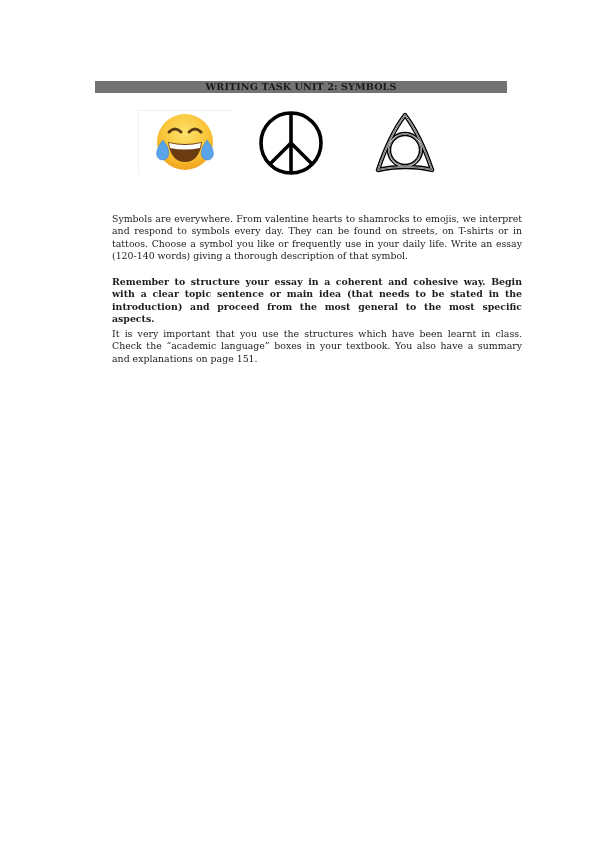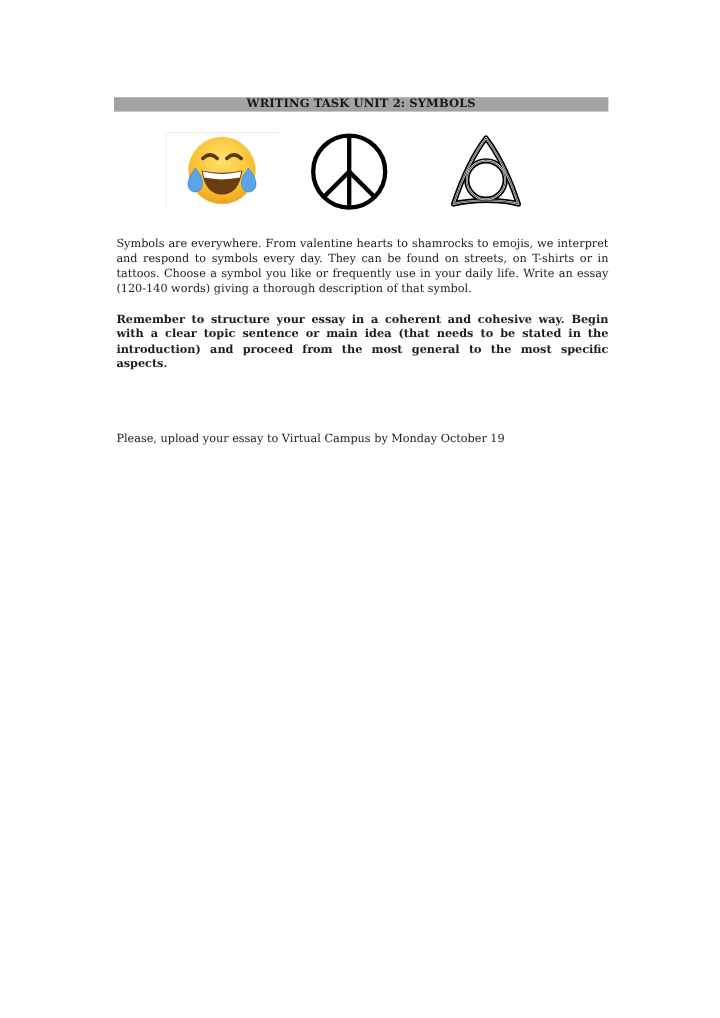--- a/index.html
+++ b/index.html
@@ -1,35 +1,35 @@
 <!DOCTYPE html>
 <html><head>
 <meta charset="utf-8">
 <style>
   html, body { margin: 0; padding: 0; background: #ffffff; }
   body { width: 600px; height: 848px; position: relative; overflow: hidden; }
   .page { position: absolute; left: 0; top: 0; width: 600px; height: 848px; background: #ffffff; }
   .title-bar {
     position: absolute; left: 95px; top: 81px; width: 412px; height: 12px;
-    background: #a3a3a3;
+    background: #737373;
     display: flex; align-items: center; justify-content: center;
   }
   .title-text {
     font-family: "DejaVu Serif", serif; font-weight: bold; font-size: 9.6px;
     color: #1a1a1a; letter-spacing: 0.1px; line-height: 12px; white-space: nowrap;
   }
   .img-emoji-box {
     position: absolute; left: 138px; top: 110px; width: 94px; height: 63px;
     border-top: 1px solid #eeeeee; border-left: 1px solid #f1f1f1; background: #ffffff;
   }
   .symbol { position: absolute; }
   .body-text {
     position: absolute; left: 97px; width: 410px;
     font-family: "DejaVu Serif", serif; font-size: 9.4px; line-height: 12.3px;
-    color: #1c1c1c; text-align: justify; margin: 0;
+    color: #1c1c1c; text-align: justify; margin: 15px;
   }
   .body-text.last { text-align: left; }
 </style>
 </head>
 <body>
 
 <div class="page">
 
   <div class="title-bar">
     <span class="title-text">WRITING TASK UNIT 2: SYMBOLS</span>
@@ -75,16 +75,16 @@
     <g fill="none" stroke="#000000" stroke-width="0.6">
       <path d="M31 3 C18 20 10 40 4 58 C20 54 44 54 58 58 C52 40 44 20 31 3 Z"></path>
       <circle cx="31" cy="38" r="16"></circle>
     </g>
   </svg>
 
   <p class="body-text" style="top:198px;">Symbols are everywhere. From valentine hearts to shamrocks to emojis, we interpret and respond to symbols every day. They can be found on streets, on T-shirts or in tattoos. Choose a symbol you like or frequently use in your daily life. Write an essay (120-140 words) giving a thorough description of that symbol.</p>
 
   <p class="body-text" style="top:261px;font-weight:bold;">Remember to structure your essay in a coherent and cohesive way. Begin with a clear topic sentence or main idea (that needs to be stated in the introduction) and proceed from the most general to the most specific aspects.</p>
 
+  <p class="body-text" style="top:313px;">It is very important that you use the structures which have been learnt in class. Check the “academic language” boxes in your textbook. You also have a summary and explanations on page 151.</p>
 
-  <p class="body-text last" style="top:360px;">Please, upload your essay to Virtual Campus by Monday October 19</p>
 
 </div>
 
 </body></html>

